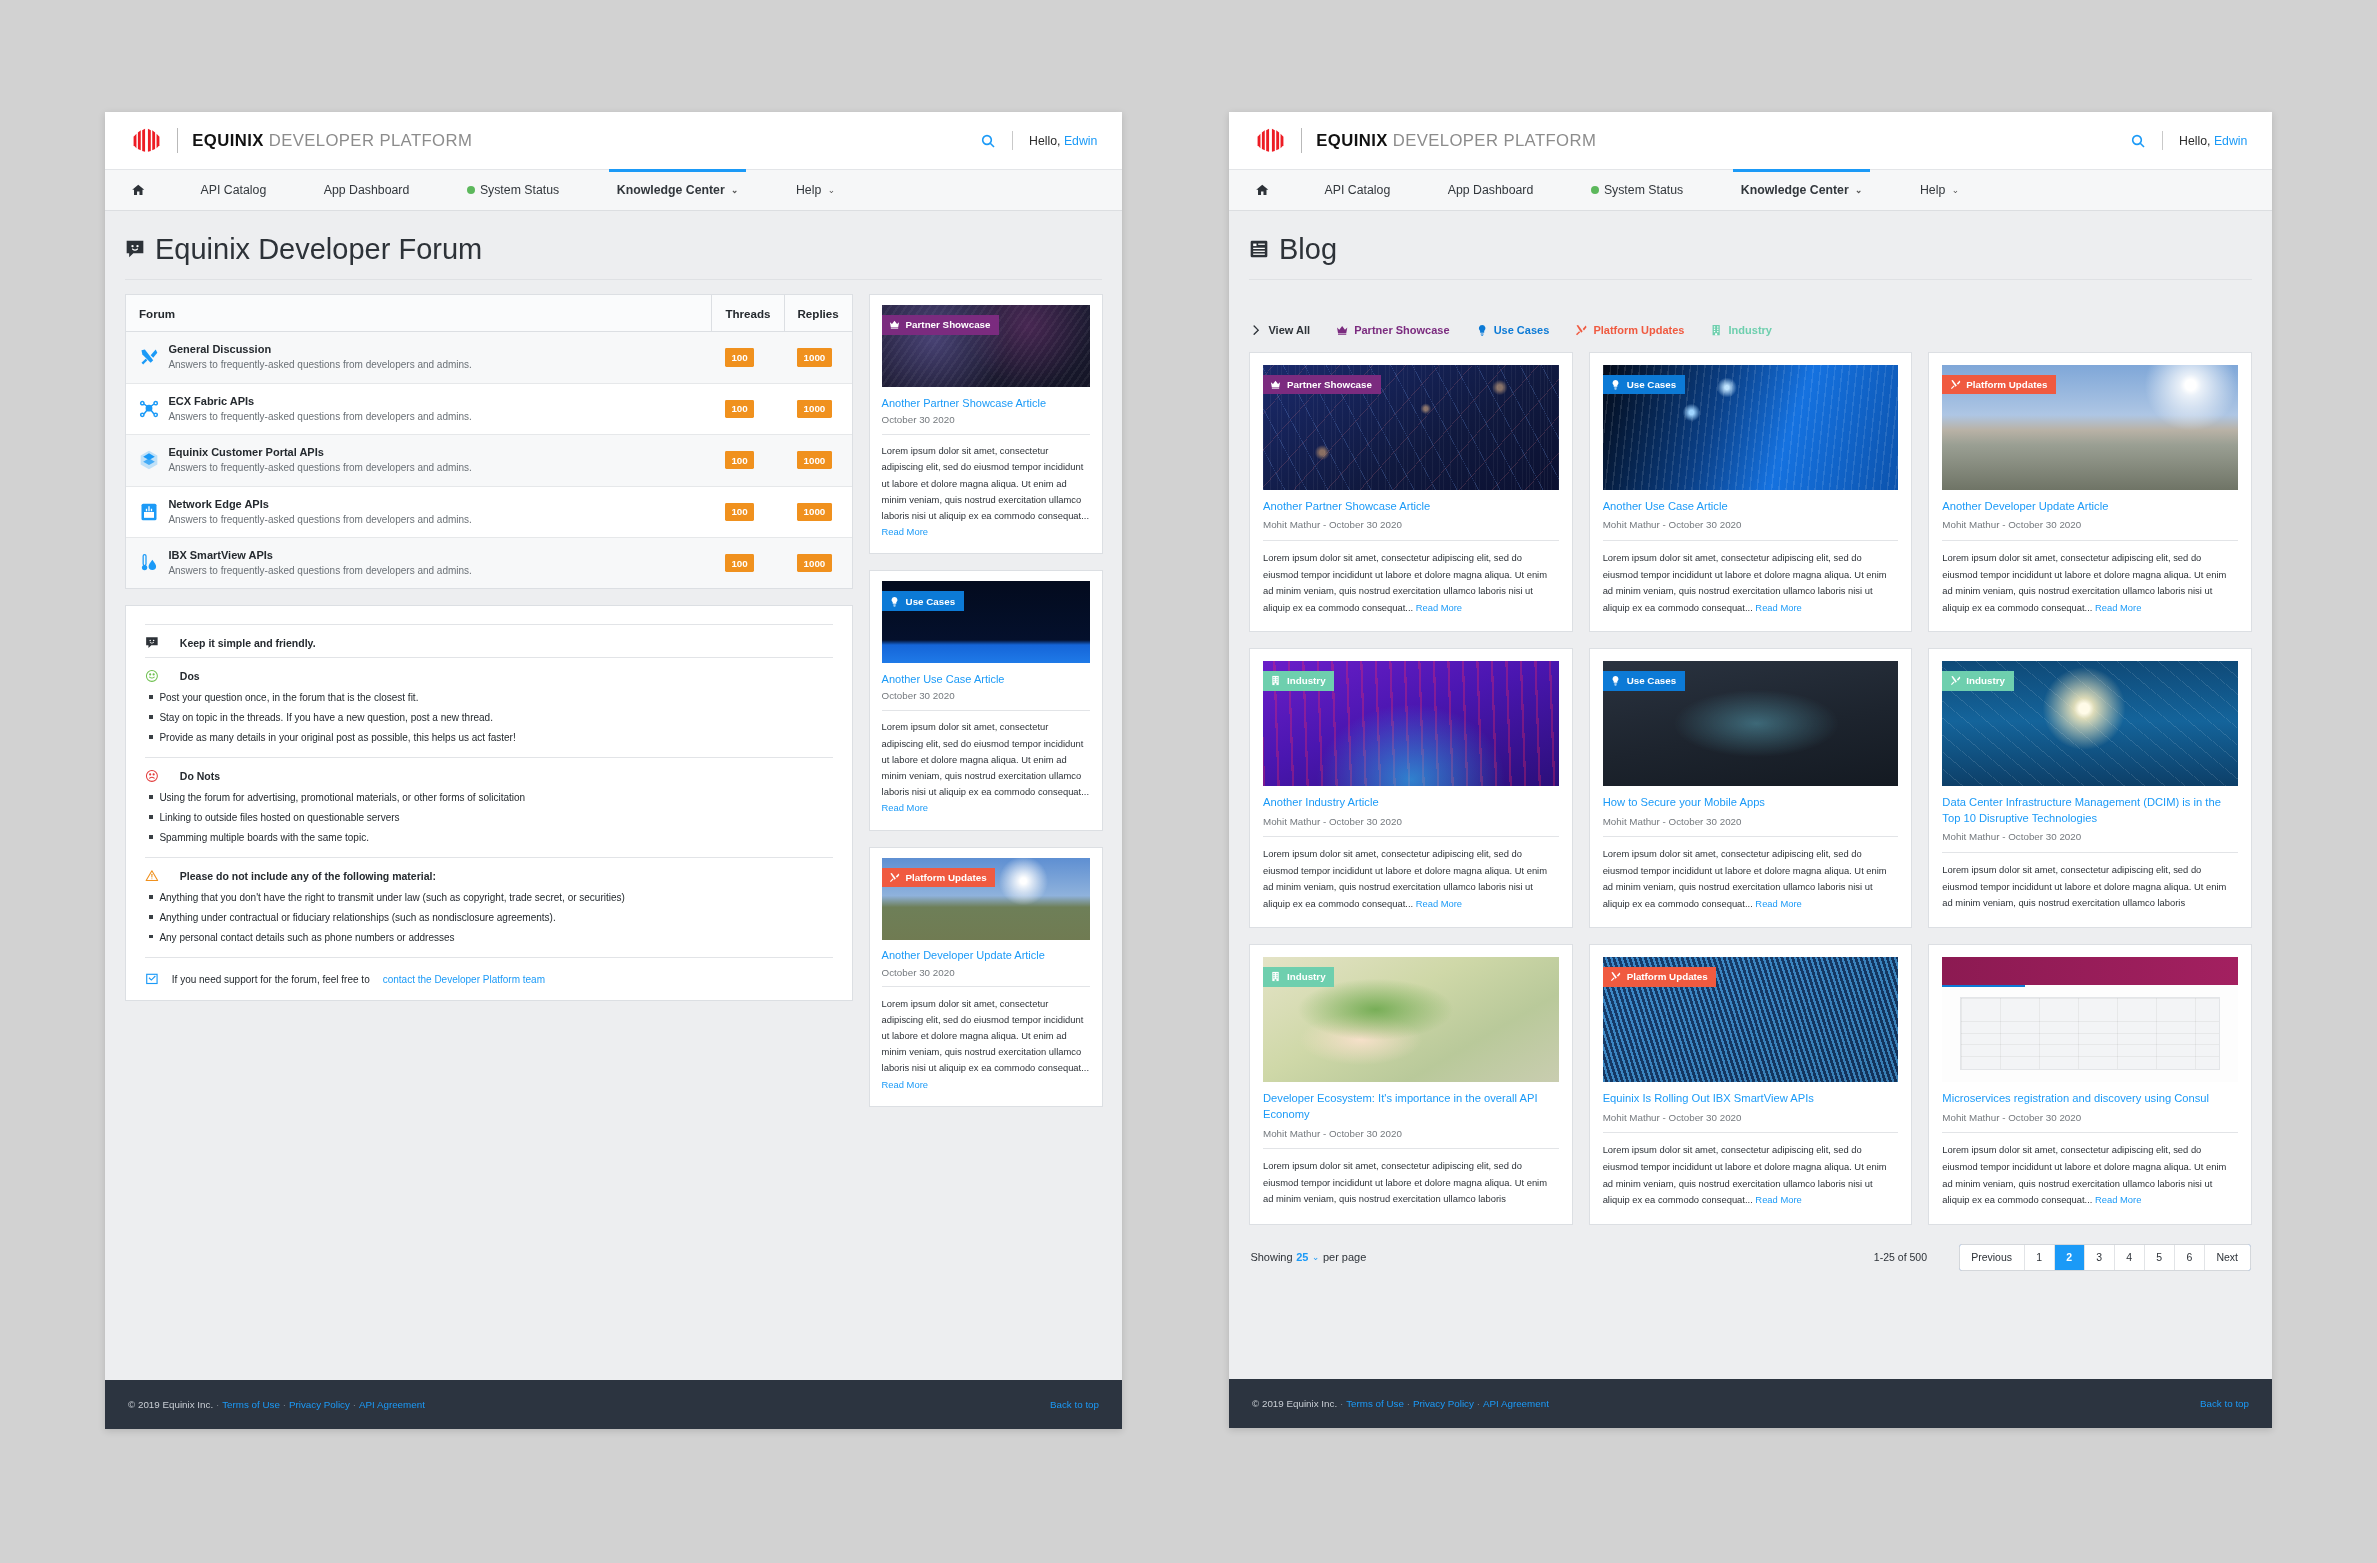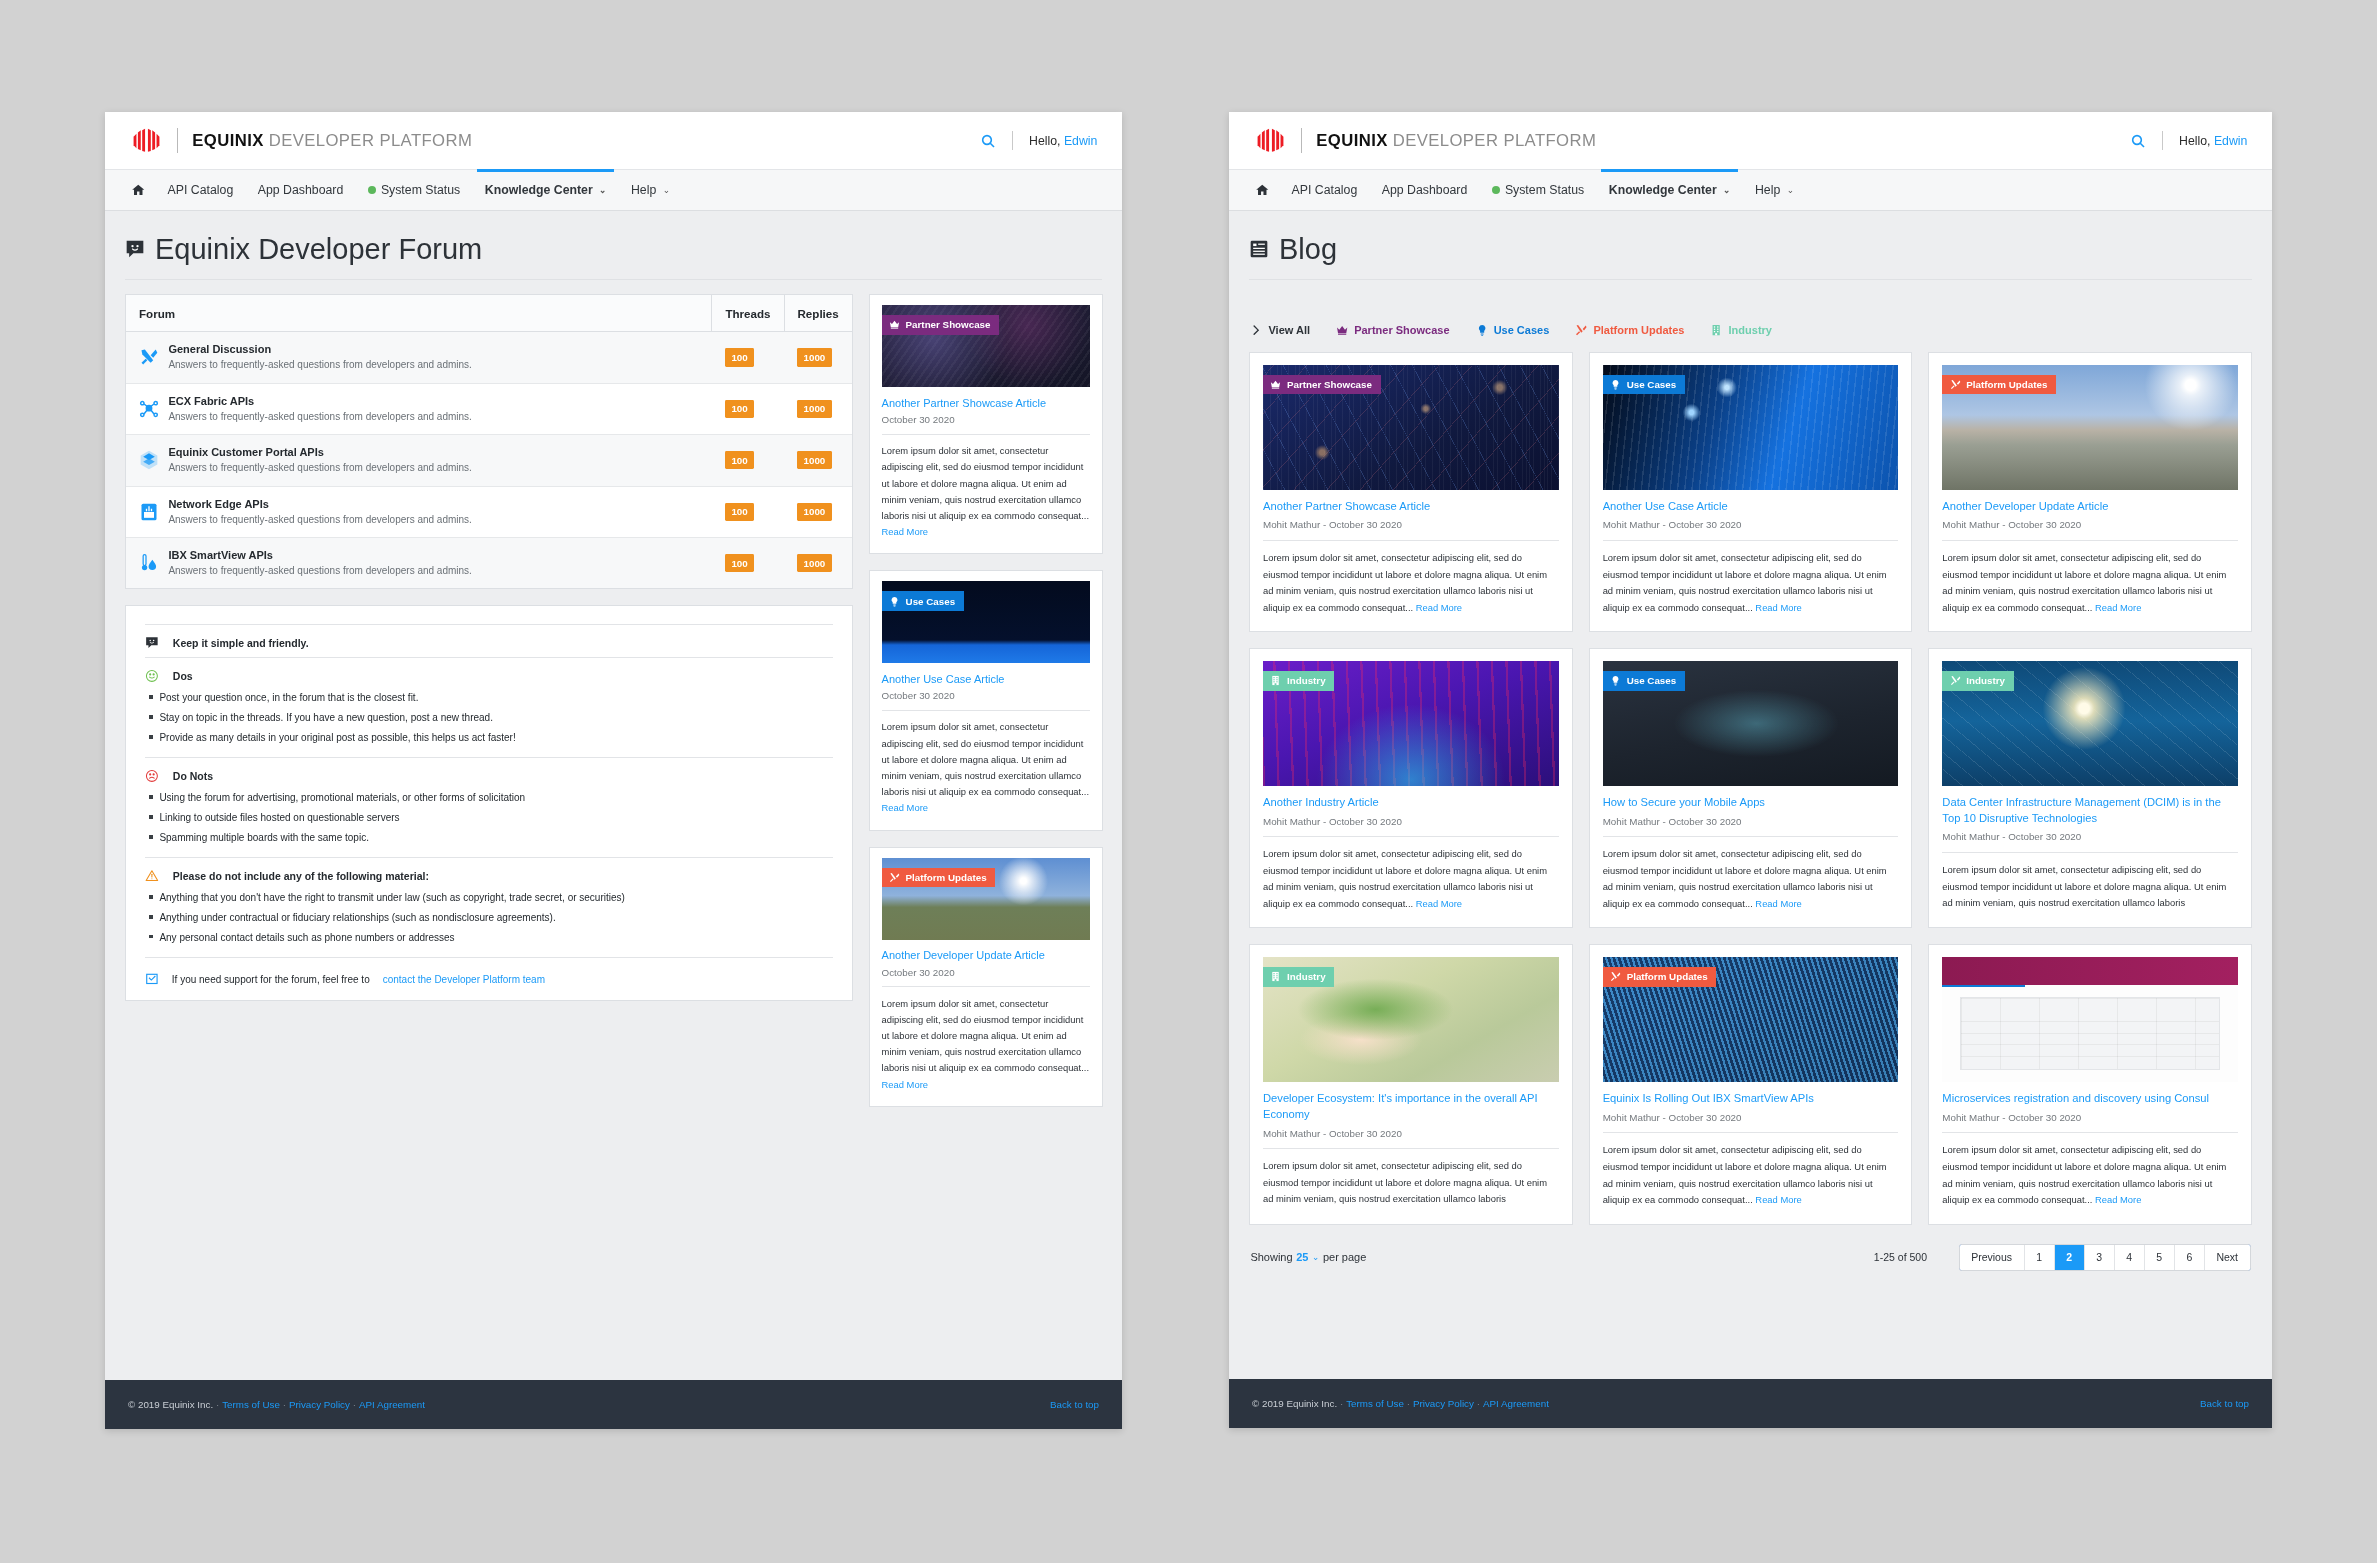--- a/index.html
+++ b/index.html
@@ -43,20 +43,21 @@
 
   
   .navbar {
     background: #f6f7f8;
     border-top: 0.7px solid #e3e5e8;
     border-bottom: 0.7px solid #dcdee1;
     height: 42px;
     display: flex; align-items: stretch;
     padding: 0 20px;
     flex: none;
+    gap: 33px;
   }
   .nav-item {
     display:flex; align-items:center; gap:5px;
     padding: 0 12.3px;
     font-size: 12.3px; color:#32373c;
     position: relative; white-space: nowrap;
   }
   .nav-item.home { padding-left: 5.8px; padding-right: 10px;}
   .nav-item.active { font-weight: 700; }
   .nav-item.active::before {
@@ -109,21 +110,21 @@
     display:inline-block; background:#f0911e; color:#fff;
     font-size:9.8px; font-weight:700; padding:3.6px 6.5px; min-width:29px;
     text-align:center; border-radius:1.4px;
   }
   td.numcell { text-align:left; }
 
   
   .guide { margin-top: 16px; padding: 16px 19px 14.5px 19px; }
   .guide h2 { font-size:16.7px; font-weight:400; color:#2d3238; padding-bottom:10px; }
   .guide-rule { height:0.7px; background:#e2e4e7; margin: 1.4px 0 11.6px 0; }
-  .g-head { display:flex; align-items:center; gap:14px; font-size:10.5px; font-weight:700; color:#24292e; margin-bottom:7.2px;}
+  .g-head { display:flex; align-items:center; gap:21px; font-size:10.5px; font-weight:700; color:#24292e; margin-bottom:7.2px;}
   .g-head .gi { width:13.8px; height:13.8px; flex:none; }
   .g-list { list-style:none; margin:0 0 11.6px 1.4px; }
   .g-list li {
     font-size:10px; color:#24292e; line-height:1.55; padding-left:13px; position:relative;
     margin-bottom: 4.3px;
   }
   .g-list li::before {
     content:''; position:absolute; left:2.9px; top:5px; width:3.6px; height:3.6px; background:#3a3f44;
   }
   .g-foot { display:flex; align-items:center; gap:13px; font-size:10px; color:#24292e; padding-top:2.9px;}

